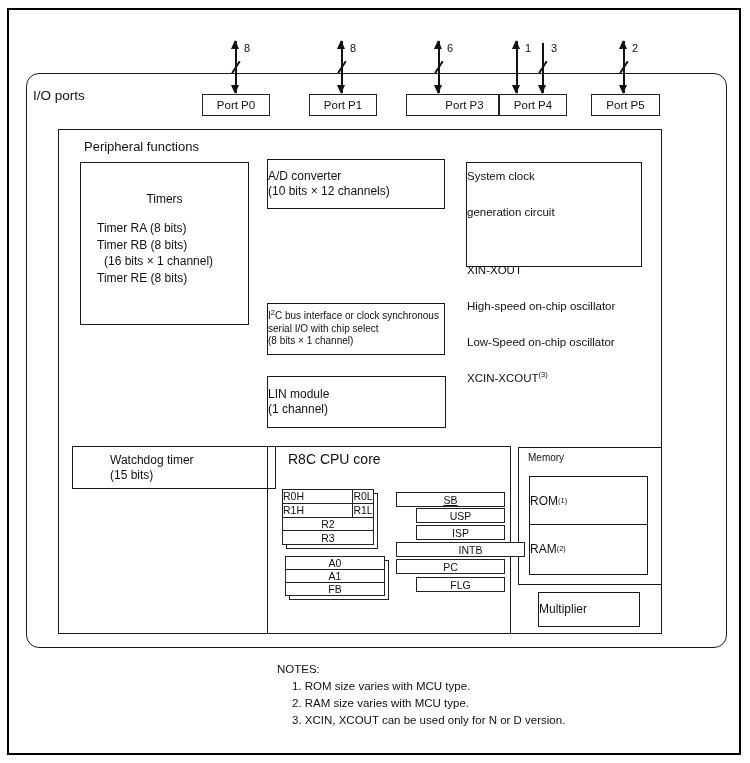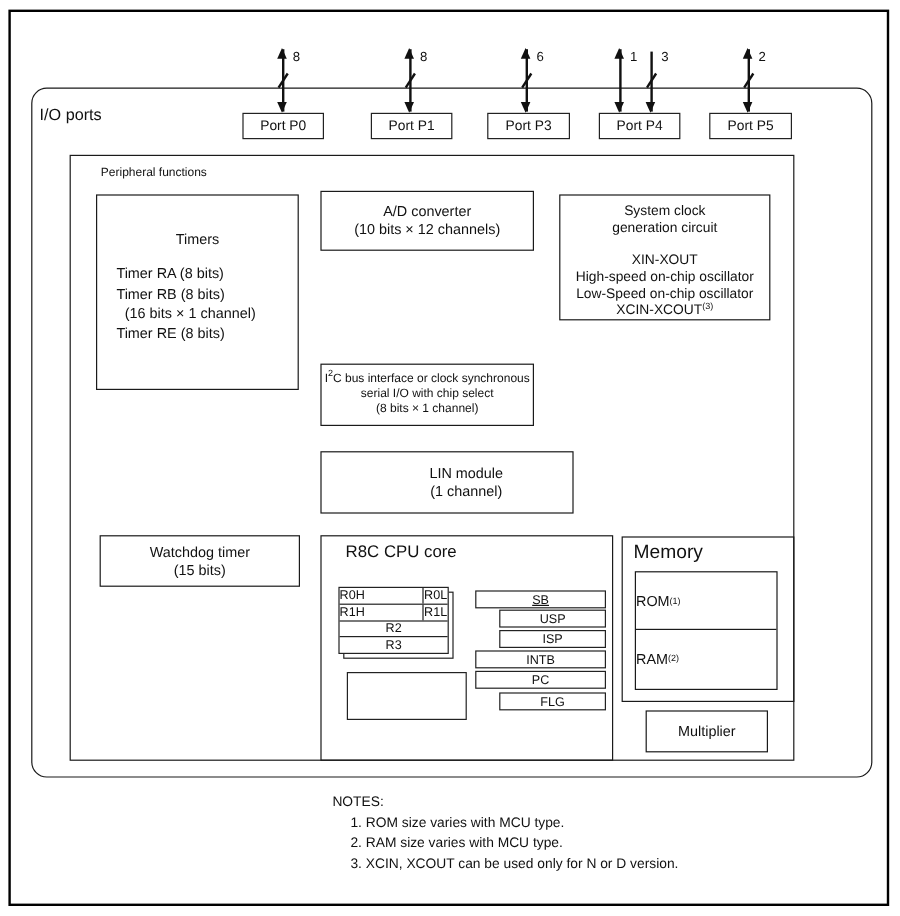--- a/index.html
+++ b/index.html
@@ -20,46 +20,46 @@
   .aline.short-top{top:2px;}
   .ah{position:absolute;left:0.5px;width:0;height:0;border-left:4.8px solid transparent;
       border-right:4.8px solid transparent;}
   .ah.up{top:-1px;border-bottom:9px solid #111;}
   .ah.down{bottom:-1px;border-top:9px solid #111;}
   .slash{position:absolute;left:5px;top:19px;width:1.5px;height:14px;background:#111;
          transform:rotate(33deg);}
   .bus-num{top:42px;font-size:11px;z-index:5;}
   
   .peripheral-box{left:58px;top:129px;width:602px;height:503px;border:1px solid #1a1a1a;}
-  .peripheral-label{left:84px;top:139px;font-size:10px;}
+  .peripheral-label{left:84px;top:139px;font-size:13px;}
   
   .block{border:1px solid #1a1a1a;background:#fff;display:flex;flex-direction:column;
-         align-items:center;justify-content:center;text-align:center;}
+         align-items:flex-start;justify-content:center;text-align:center;}
   .block .ln{line-height:15px;font-size:12px;}
   .timers-box{left:80px;top:162px;width:167px;height:161px;border:1px solid #1a1a1a;}
   .timers-title{text-align:center;margin-top:29px;font-size:12px;}
   .timers-items{margin:14px 0 0 16px;font-size:12px;line-height:16.5px;text-align:left;}
   .timers-items .indent{padding-left:7px;}
   .adc-box{left:267px;top:159px;width:176px;height:48px;}
   .uart-box{left:267px;top:235px;width:176px;height:47px;}
   .uart-box .ln{line-height:14.5px;font-size:11.5px;}
   .i2c-box{left:267px;top:303px;width:176px;height:50px;}
   .i2c-box .ln{line-height:12.5px;font-size:10px;}
-  .lin-box{left:267px;top:376px;width:177px;height:50px;padding-left:32px;}
+  .lin-box{left:267px;top:376px;width:177px;height:50px;}
   .sysclk-box{left:466px;top:162px;width:176px;height:105px;justify-content:flex-start;
-              padding-top:6px;box-sizing:border-box;}
+              padding-top:6px;box-sizing:border-box;gap:22px;}
   .sysclk-box .ln{line-height:14px;font-size:11.5px;}
   .sysclk-box .spacer{height:14px;}
-  .watchdog-box{left:83px;top:446px;width:165px;height:41px;}
+  .watchdog-box{left:72px;top:446px;width:165px;height:41px;padding-left:37px;}
   sup{font-size:7.5px;vertical-align:super;line-height:0;}
   
   .cpu-box{left:267px;top:446px;width:242px;height:186px;border:1px solid #1a1a1a;}
   .cpu-title{left:288px;top:451px;font-size:14px;}
   .memory-box{left:518px;top:447px;width:142px;height:136px;border:1px solid #1a1a1a;}
-  .memory-title{left:528px;top:452px;font-size:16px;}
+  .memory-title{left:528px;top:452px;font-size:10px;}
   .romram-box{left:529px;top:476px;width:117px;height:97px;border:1px solid #1a1a1a;}
   .romram-cell{display:flex;align-items:center;justify-content:flex-start;font-size:12px;}
   .rom-cell{height:48px;border-bottom:1px solid #1a1a1a;box-sizing:border-box;}
   .ram-cell{height:48px;}
   .multiplier-box{left:538px;top:592px;width:100px;height:33px;}
   
   .bank-shadow{border:1px solid #222;background:#fff;z-index:1;}
   .regbank{border:1px solid #222;background:#fff;z-index:2;display:flex;flex-direction:column;}
   .regbank .row{flex:1;display:flex;font-size:10.5px;}
   .regbank .row + .row{border-top:1px solid #222;}
@@ -126,21 +126,21 @@
   <div class="abs bus-arrow" style="left:618px;">
     <div class="ah up"></div>
     <div class="aline"></div>
     <div class="slash"></div>
     <div class="ah down"></div>
   </div>
   <div class="abs bus-num" style="left:632px;">2</div>
 
   <div class="abs port" style="left:202px;width:66px;">Port P0</div>
   <div class="abs port" style="left:309px;width:66px;">Port P1</div>
-  <div class="abs port" style="left:406px;width:67px;">Port P3</div>
+  <div class="abs port" style="left:406px;width:67px;padding-left:24px;">Port P3</div>
   <div class="abs port" style="left:499px;width:66px;">Port P4</div>
   <div class="abs port" style="left:591px;width:67px;">Port P5</div>
 
   <div class="abs peripheral-box"></div>
   <div class="abs peripheral-label">Peripheral functions</div>
 
   <div class="abs timers-box">
     <div class="timers-title">Timers</div>
     <div class="timers-items">
       <div>Timer RA (8 bits)</div>
@@ -197,25 +197,36 @@
     </div>
     <div class="row">
       <div class="cell">R2</div>
     </div>
     <div class="row">
       <div class="cell">R3</div>
     </div>
   </div>
 
   <div class="abs bank-shadow bank2-sh"></div>
+  <div class="abs regbank bank2">
+    <div class="row">
+      <div class="cell">A0</div>
+    </div>
+    <div class="row">
+      <div class="cell">A1</div>
+    </div>
+    <div class="row">
+      <div class="cell">FB</div>
+    </div>
+  </div>
 
   <div class="abs ctrl-reg" style="left:396px;top:492px;width:107px;text-decoration:underline;">SB</div>
   <div class="abs ctrl-reg" style="left:416px;top:508px;width:87px;">USP</div>
   <div class="abs ctrl-reg" style="left:416px;top:525px;width:87px;">ISP</div>
-  <div class="abs ctrl-reg" style="left:396px;top:542px;width:107px;">INTB</div>
+  <div class="abs ctrl-reg" style="left:396px;top:542px;width:107px;padding-left:20px;">INTB</div>
   <div class="abs ctrl-reg" style="left:396px;top:559px;width:107px;">PC</div>
   <div class="abs ctrl-reg" style="left:416px;top:577px;width:87px;">FLG</div>
 
   <div class="abs memory-box"></div>
   <div class="abs memory-title">Memory</div>
   <div class="abs romram-box">
     <div class="romram-cell rom-cell">
         <span>ROM</span>
         <sup>(1)</sup>
       </div>

